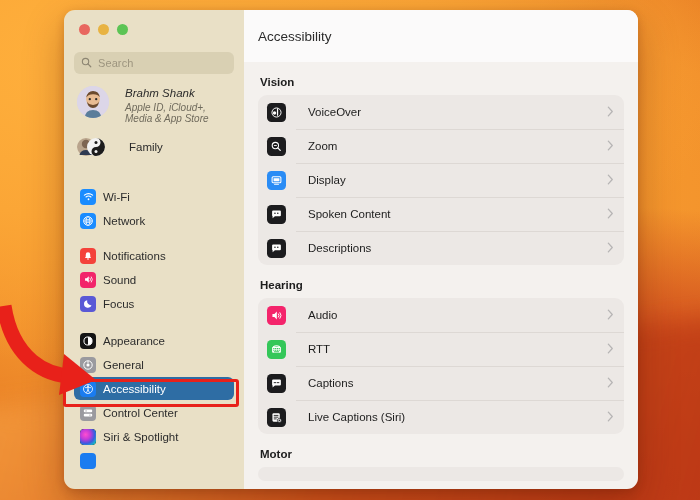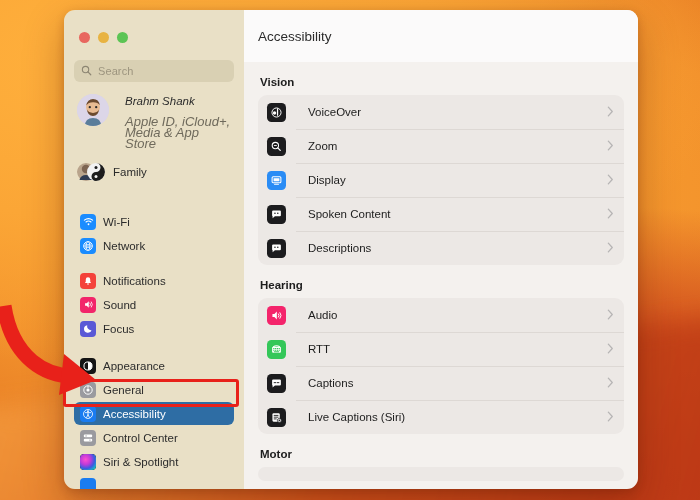--- a/index.html
+++ b/index.html
@@ -48,21 +48,21 @@
     display: flex;
     box-shadow: 0 16px 40px rgba(90,25,0,0.33), 0 3px 10px rgba(90,25,0,0.22);
     z-index: 2;
   }
 
   
   #sidebar {
     width: 180px;
     height: 100%;
     background: #e9e0c6;
-    padding: 8px 10px;
+    padding: 0 10px;
     position: relative;
     flex: 0 0 180px;
   }
 
   .traffic {
     display: flex;
     gap: 8px;
     padding: 14px 0 0 5px;
     height: 34px;
     align-items: flex-start;
@@ -98,25 +98,25 @@
   }
   .avatar {
     width: 32px; height: 32px; border-radius: 50%;
     flex: 0 0 32px;
     overflow: hidden;
     background: #d9d3e6;
   }
   .acct-text { padding-top: 1px; min-width: 0; }
   .acct-name { font-size: 11.5px; color: #2b2b2b; line-height: 13px; }
   .acct-sub {
-    font-size: 13px; color: #6f6a5c; line-height: 11px; margin-top: 8px;
+    font-size: 10px; color: #6f6a5c; line-height: 11px; margin-top: 2px;
   }
 
   .family-row {
-    display: flex; align-items: center; gap: 8px;
+    display: flex; align-items: center; gap: 24px;
     padding: 5px 2px 0 3px;
   }
   .fam-av { width: 28px; height: 28px; border-radius: 50%; overflow: hidden; flex: 0 0 28px; }
   .fam-label { font-size: 11.5px; color: #2b2b2b; }
 
   .group { margin-top: 24px; }
   .group.g2 { margin-top: 12px; }
   .group.g3 { margin-top: 14px; }
 
   .srow {

